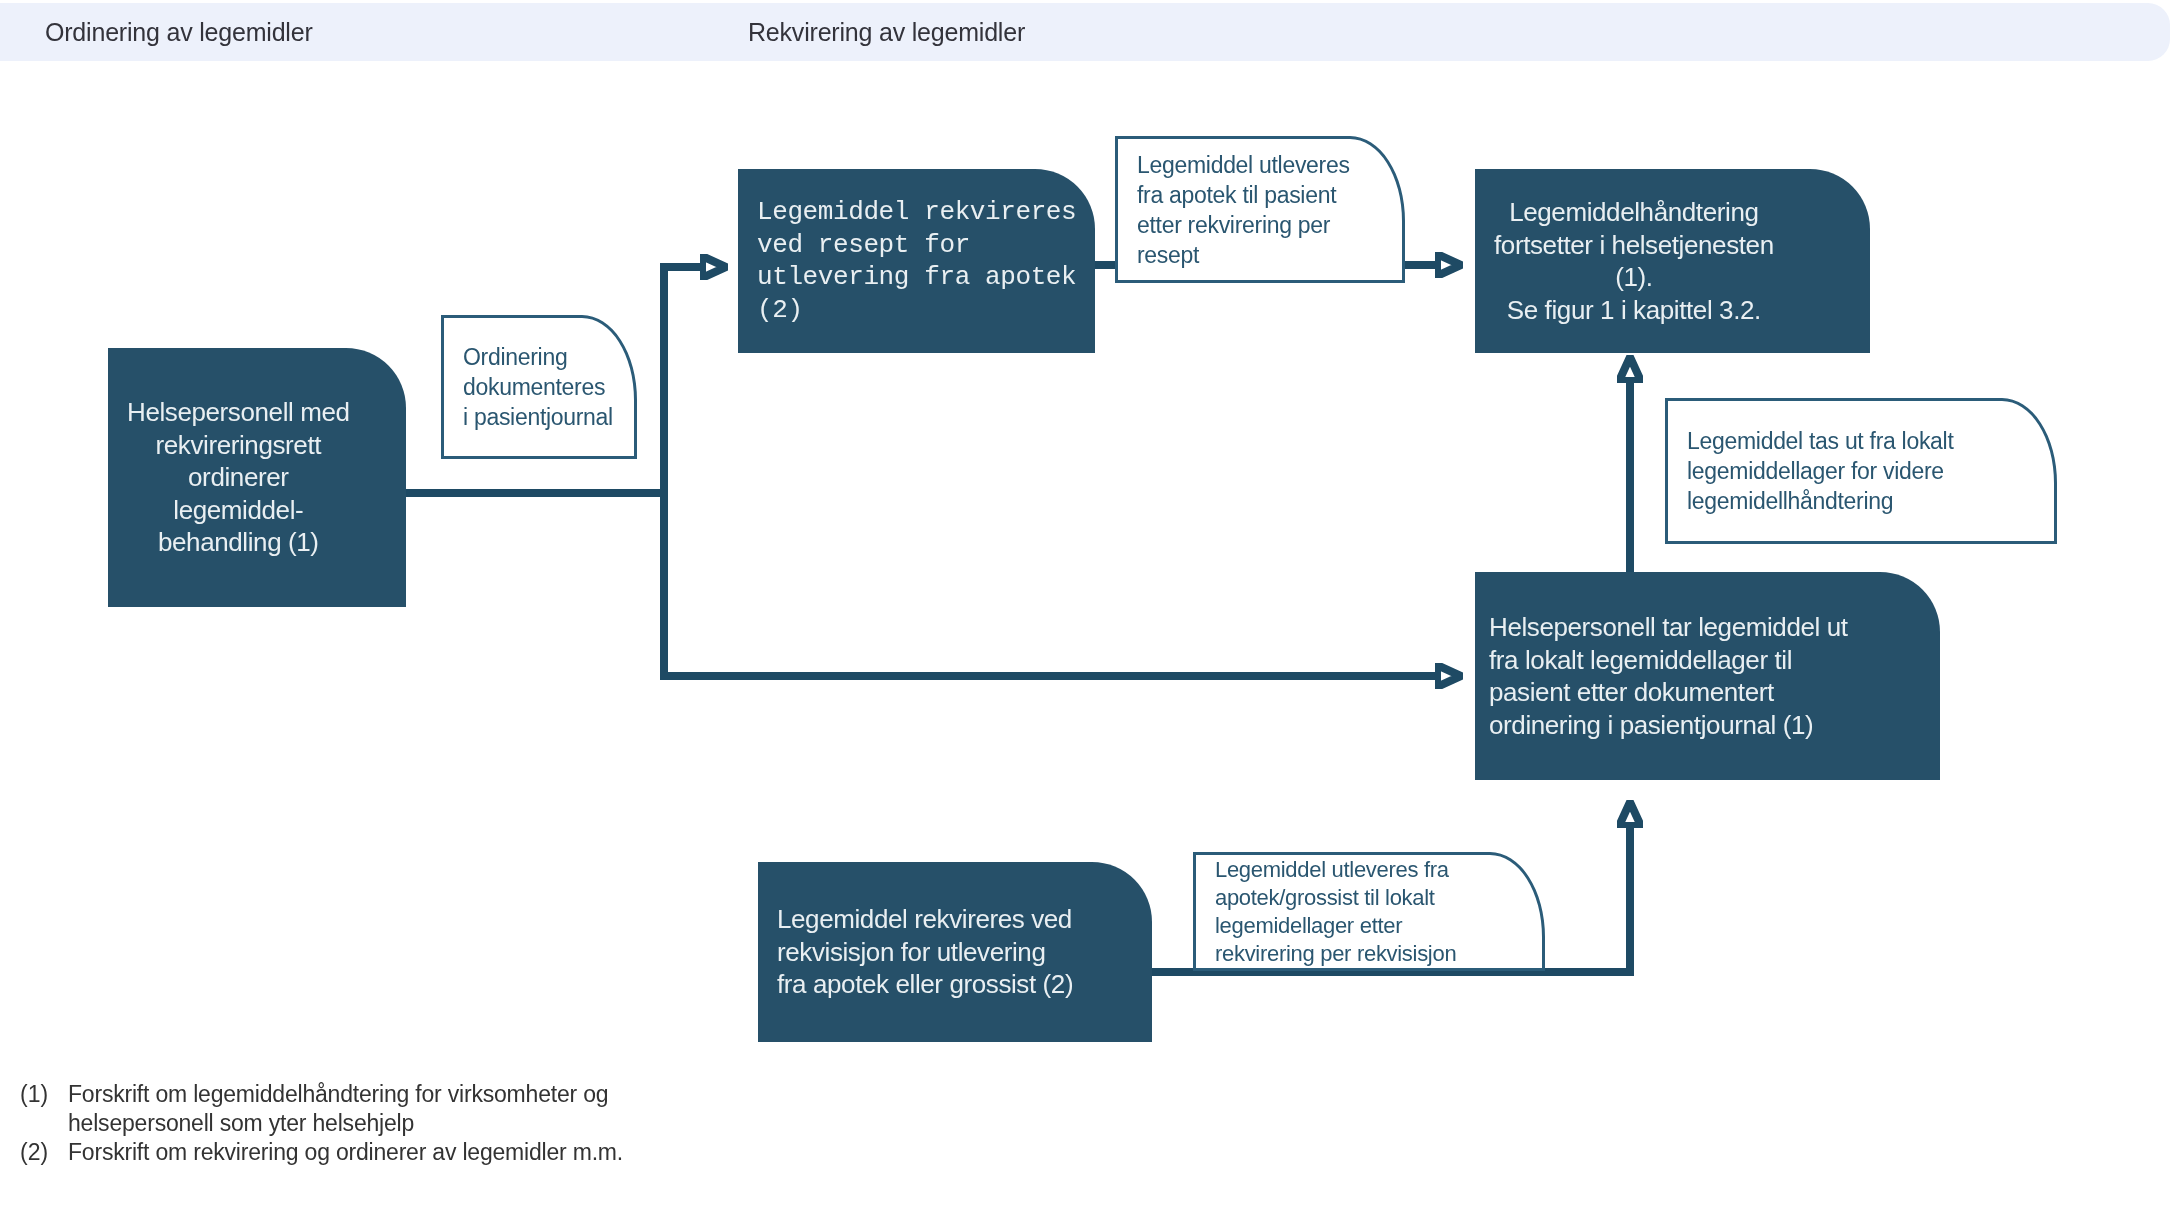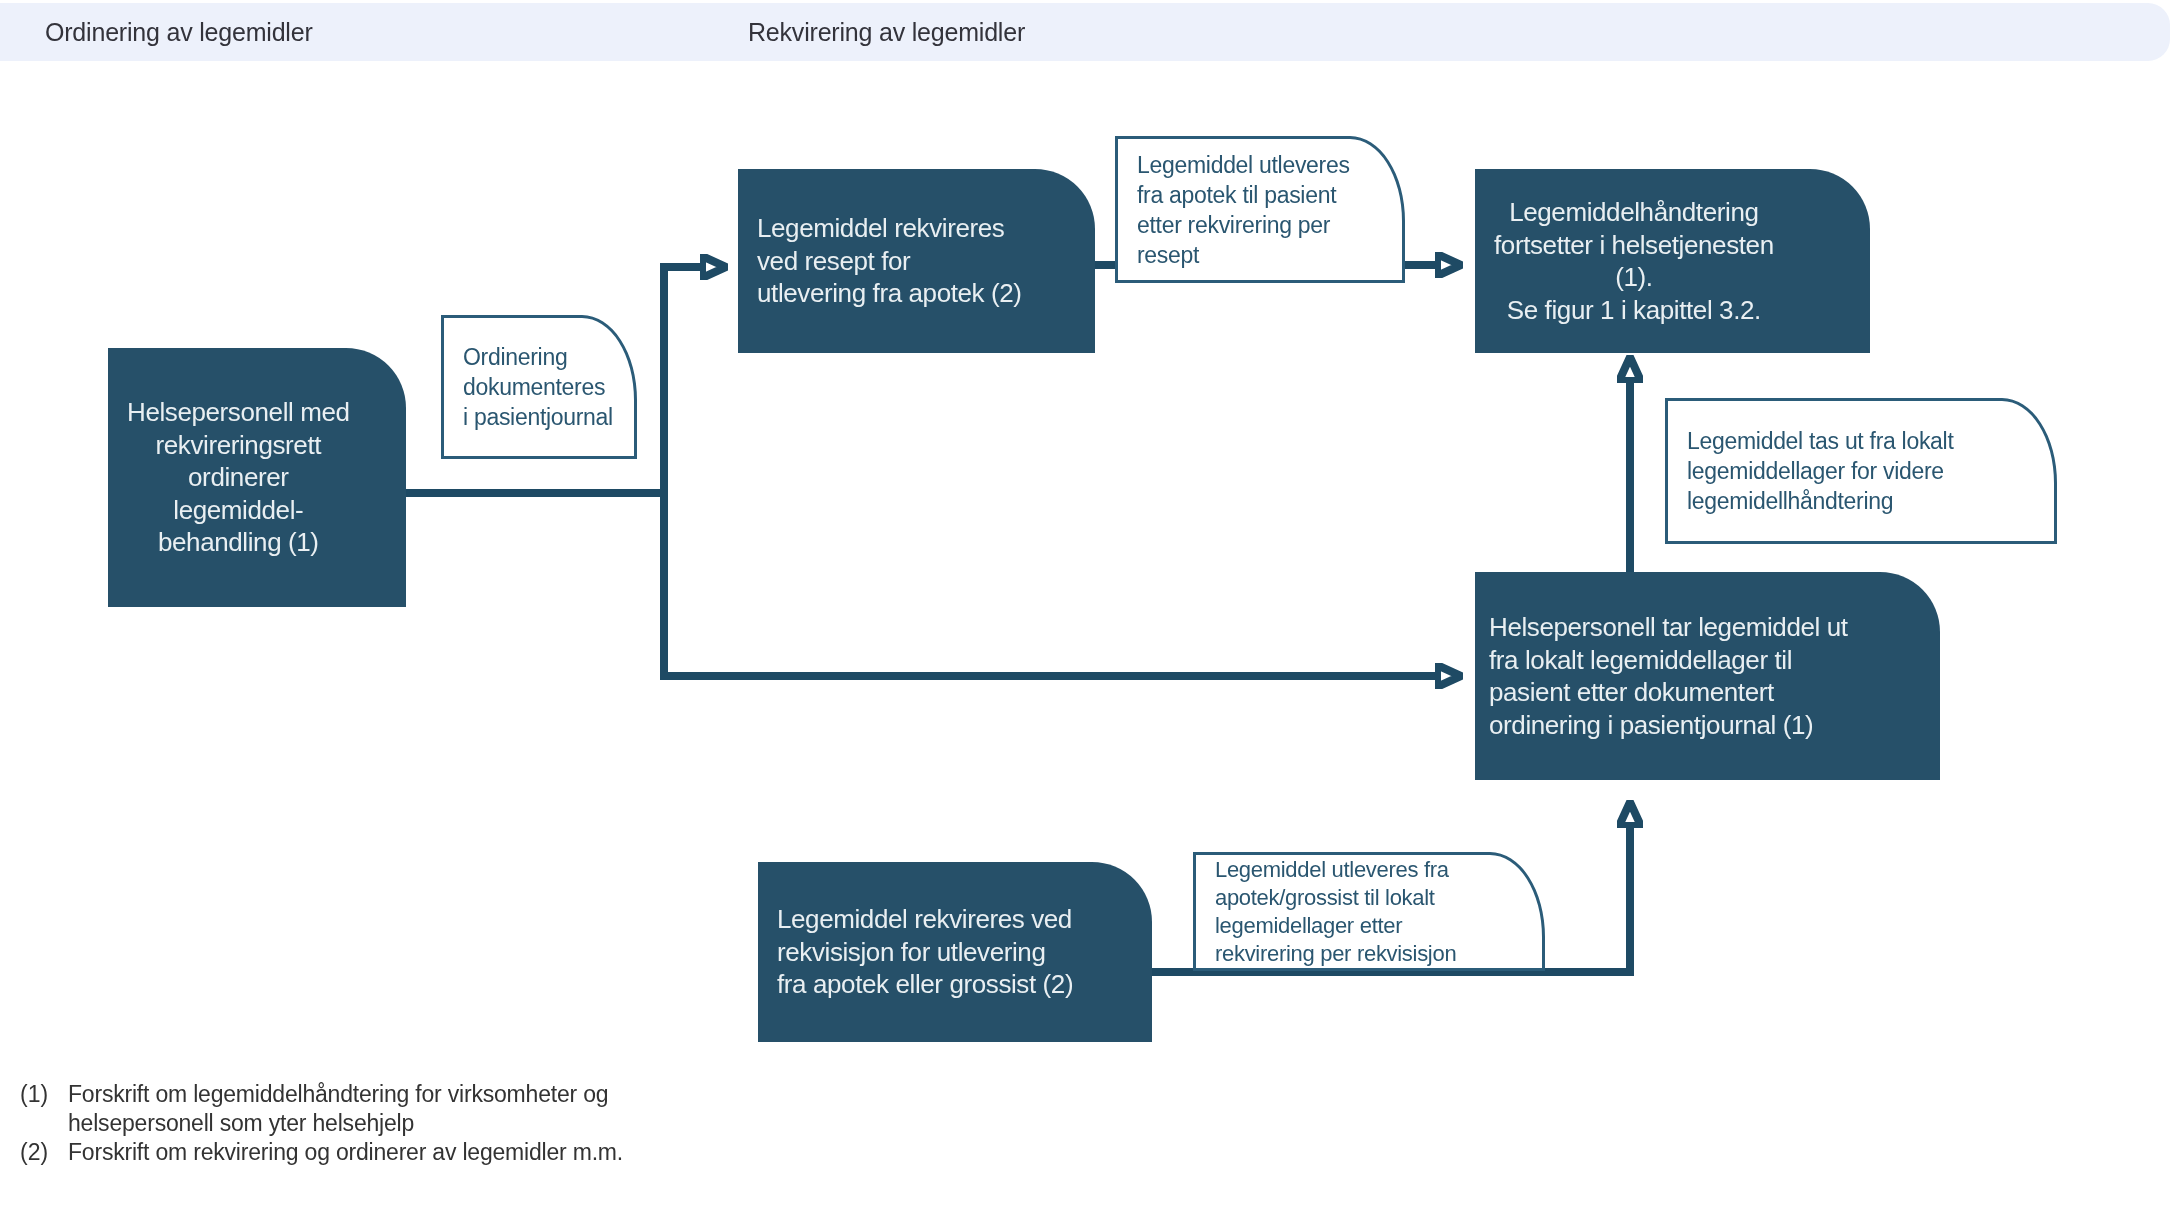--- a/index.html
+++ b/index.html
@@ -13,21 +13,21 @@
     font-size:25px;color:#33333B;letter-spacing:-0.2px;white-space:nowrap;}
   .header-label.l1{left:45px;}
   .header-label.l2{left:748px;}
 
   
   .pbox{position:absolute;background:#265069;color:#E9EFF2;
     border-radius:0 60px 0 0;display:flex;align-items:center;
     font-size:26px;line-height:32.5px;letter-spacing:-0.4px;
     white-space:pre-line;box-sizing:border-box;padding:0 10px 0 19px;}
   .pbox.b-ordering   {left:108px; top:348px; width:298px; height:259px;text-align:center;}
-  .pbox.b-prescript  {left:738px; top:169px; width:357px; height:184px;}
+  .pbox.b-prescript  {left:738px; top:169px; width:357px; height:184px;font-family:Liberation Mono, monospace;}
   .pbox.b-continues  {left:1475px;top:169px; width:395px; height:184px;text-align:center;}
   .pbox.b-withdraw   {left:1475px;top:572px; width:465px; height:208px;padding-left:14px;}
   .pbox.b-requisition{left:758px; top:862px; width:394px; height:180px;}
 
   
   .note{position:absolute;background:#ffffff;border:3px solid #2B5C79;
     border-radius:0 55px 0 0 / 0 85px 0 0;color:#2A5670;
     display:flex;align-items:center;font-size:23px;line-height:30px;
     letter-spacing:-0.3px;white-space:pre-line;box-sizing:border-box;
     padding:0 8px 0 19px;}

